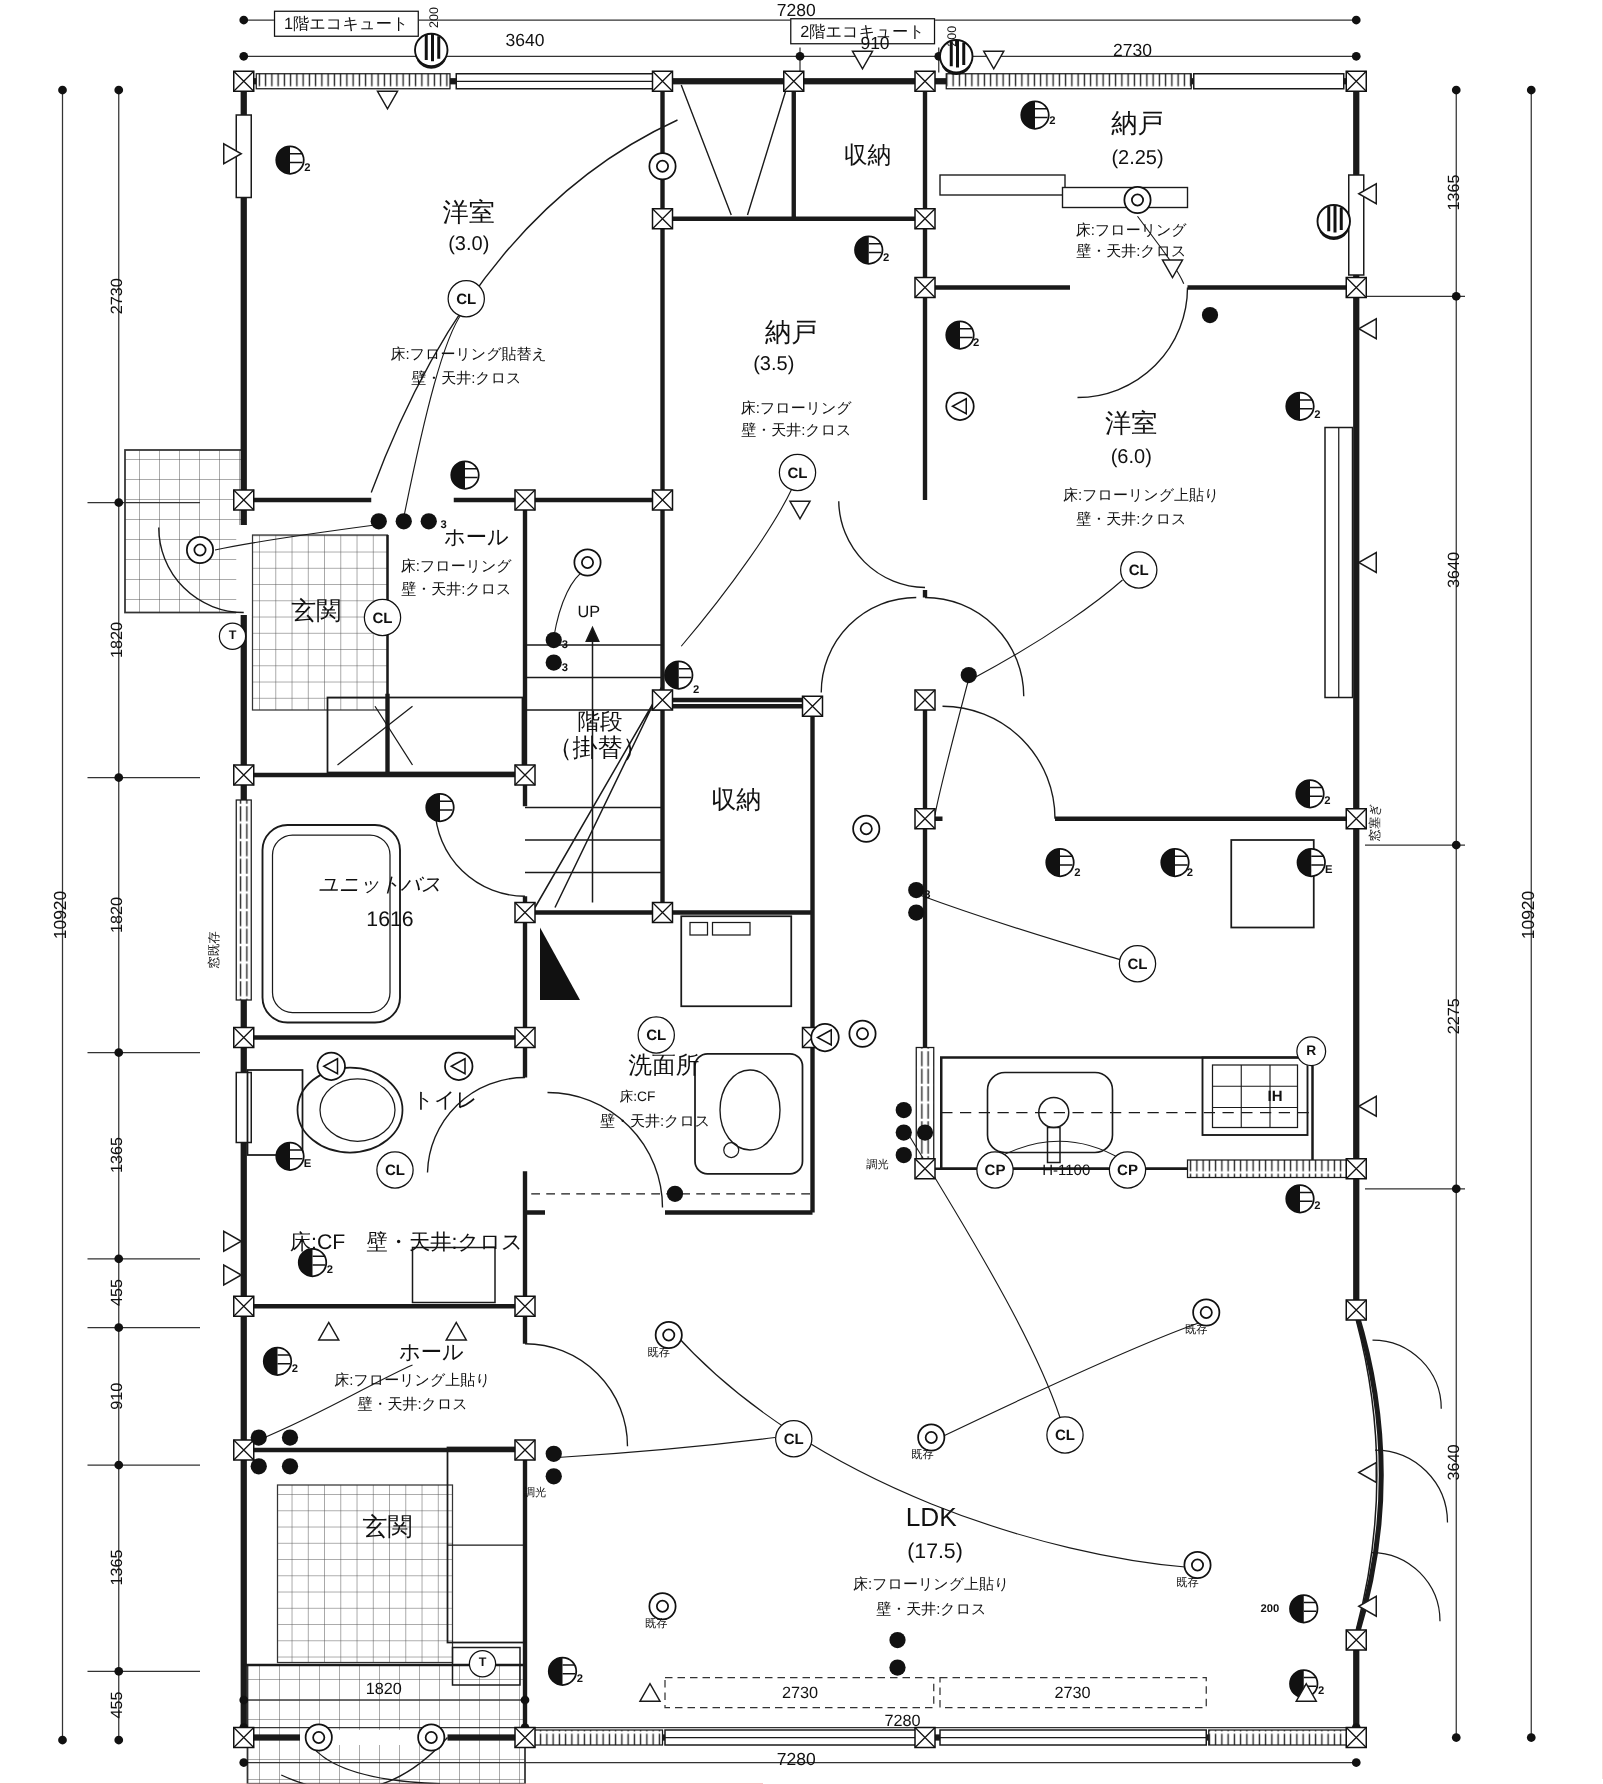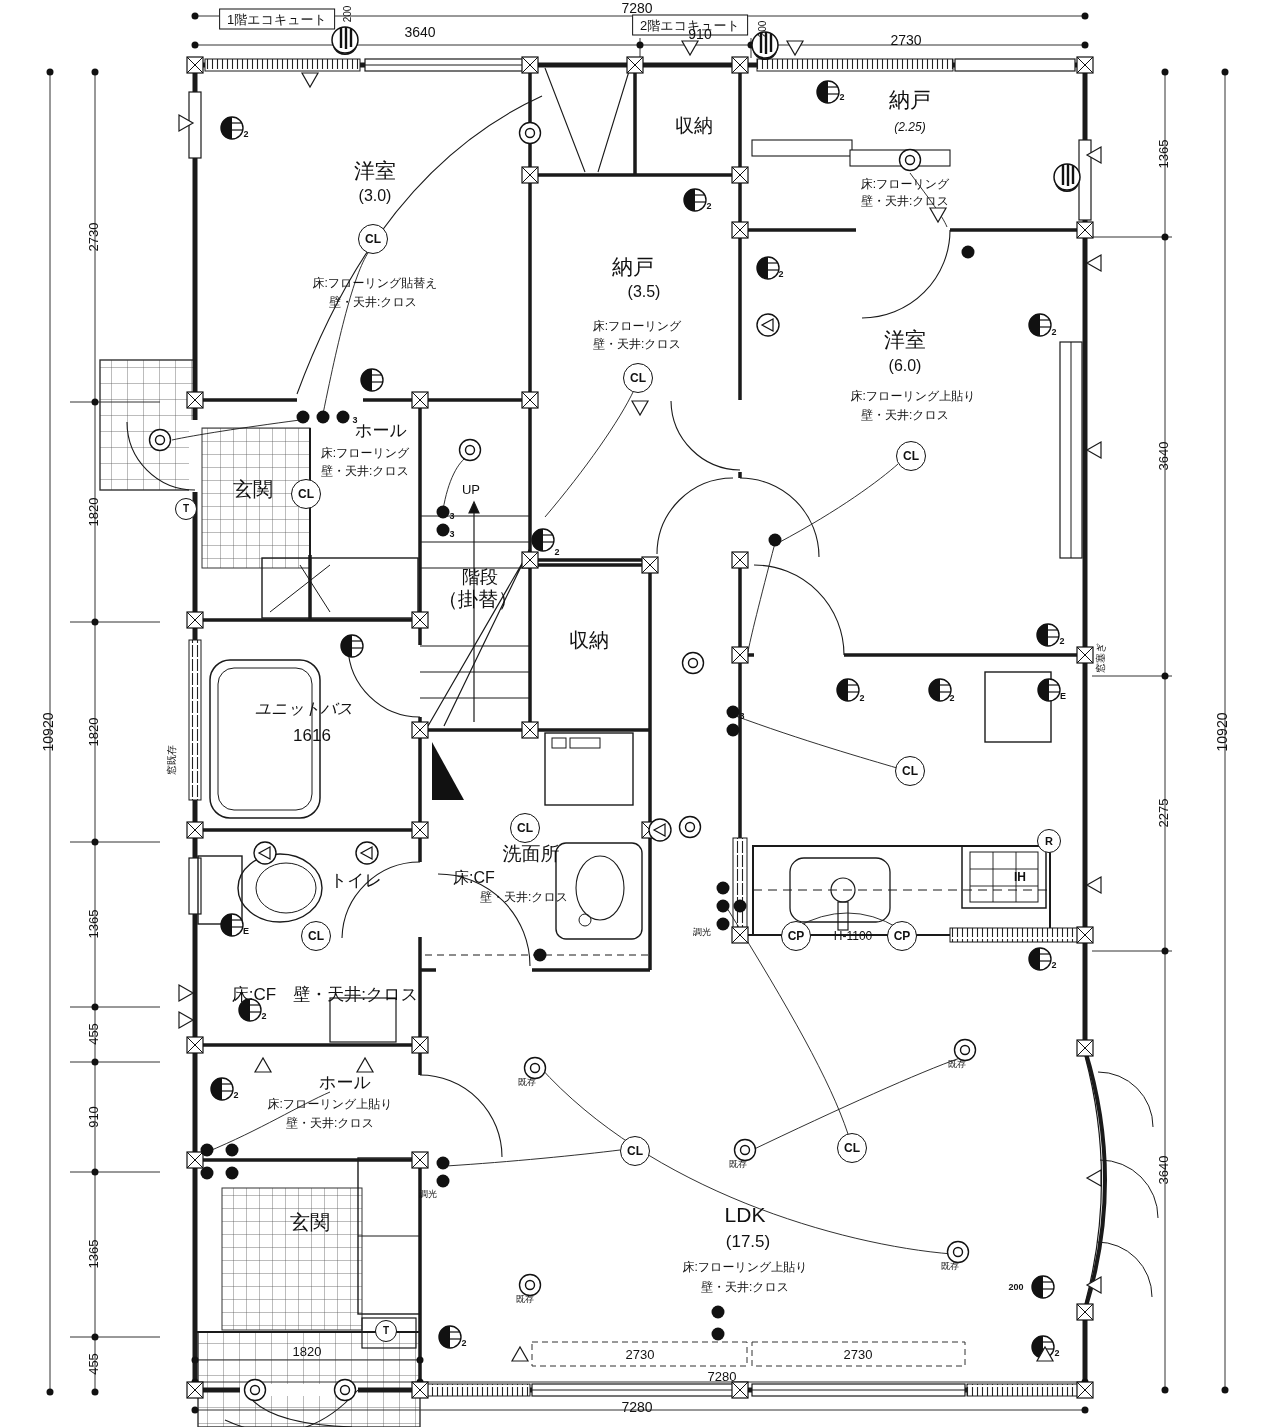--- a/index.html
+++ b/index.html
@@ -399,23 +399,23 @@
   </g>
 </svg>
 
 <div id="labels">
       <div class="t box" style="left: 277px; top: 19px; font-size: 13px;">1階エコキュート</div>
       <div class="t box" style="left: 690px; top: 25px; font-size: 13px;">2階エコキュート</div>
       <div class="t" style="left: 375px; top: 170px; font-size: 21px;">洋室</div>
       <div class="t" style="left: 375px; top: 196px; font-size: 16px;">(3.0)</div>
       <div class="t" style="left: 694px; top: 125px; font-size: 19px;">収納</div>
       <div class="t" style="left: 910px; top: 99px; font-size: 21px;">納戸</div>
-      <div class="t" style="left: 910px; top: 127px; font-size: 12px; font-style: italic;">(2.25)</div>
+      <div class="t" style="left: 910px; top: 127px; font-size: 16px;">(2.25)</div>
       <div class="t" style="left: 633px; top: 266px; font-size: 21px;">納戸</div>
-      <div class="t" style="left: 644px; top: 292px; font-size: 16px;">(3.5)</div>
+      <div class="t" style="left: 619px; top: 292px; font-size: 16px;">(3.5)</div>
       <div class="t" style="left: 905px; top: 339px; font-size: 21px;">洋室</div>
       <div class="t" style="left: 905px; top: 366px; font-size: 16px;">(6.0)</div>
       <div class="t" style="left: 381px; top: 430px; font-size: 17px;">ホール</div>
       <div class="t" style="left: 253px; top: 489px; font-size: 20px;">玄関</div>
       <div class="t" style="left: 480px; top: 577px; font-size: 18px;">階段</div>
       <div class="t" style="left: 478px; top: 599px; font-size: 20px;">（掛替）</div>
       <div class="t" style="left: 589px; top: 640px; font-size: 20px;">収納</div>
       <div class="t" style="left: 304px; top: 709px; font-size: 16px; font-style: italic;">ユニットバス</div>
       <div class="t" style="left: 312px; top: 735px; font-size: 17px;">1616</div>
       <div class="t" style="left: 531px; top: 853px; font-size: 19px;">洗面所</div>
@@ -427,21 +427,21 @@
       <div class="t" style="left: 375px; top: 283px; font-size: 12px;">床:フローリング貼替え</div>
       <div class="t" style="left: 373px; top: 302px; font-size: 12px;">壁・天井:クロス</div>
       <div class="t" style="left: 905px; top: 184px; font-size: 12px;">床:フローリング</div>
       <div class="t" style="left: 905px; top: 201px; font-size: 12px;">壁・天井:クロス</div>
       <div class="t" style="left: 637px; top: 326px; font-size: 12px;">床:フローリング</div>
       <div class="t" style="left: 637px; top: 344px; font-size: 12px;">壁・天井:クロス</div>
       <div class="t" style="left: 913px; top: 396px; font-size: 12px;">床:フローリング上貼り</div>
       <div class="t" style="left: 905px; top: 415px; font-size: 12px;">壁・天井:クロス</div>
       <div class="t" style="left: 365px; top: 453px; font-size: 12px;">床:フローリング</div>
       <div class="t" style="left: 365px; top: 471px; font-size: 12px;">壁・天井:クロス</div>
-      <div class="t" style="left: 474px; top: 878px; font-size: 16px;">床:CF</div>
+      <div class="t" style="left: 510px; top: 878px; font-size: 11px;">床:CF</div>
       <div class="t" style="left: 524px; top: 897px; font-size: 12px;">壁・天井:クロス</div>
       <div class="t" style="left: 325px; top: 994px; font-size: 17px;">床:CF　壁・天井:クロス</div>
       <div class="t" style="left: 330px; top: 1104px; font-size: 12px;">床:フローリング上貼り</div>
       <div class="t" style="left: 330px; top: 1123px; font-size: 12px;">壁・天井:クロス</div>
       <div class="t" style="left: 745px; top: 1267px; font-size: 12px;">床:フローリング上貼り</div>
       <div class="t" style="left: 745px; top: 1287px; font-size: 12px;">壁・天井:クロス</div>
       <div class="t" style="left: 637px; top: 8px; font-size: 14px;">7280</div>
       <div class="t" style="left: 420px; top: 32px; font-size: 14px;">3640</div>
       <div class="t" style="left: 700px; top: 34px; font-size: 14px;">910</div>
       <div class="t" style="left: 906px; top: 40px; font-size: 14px;">2730</div>

